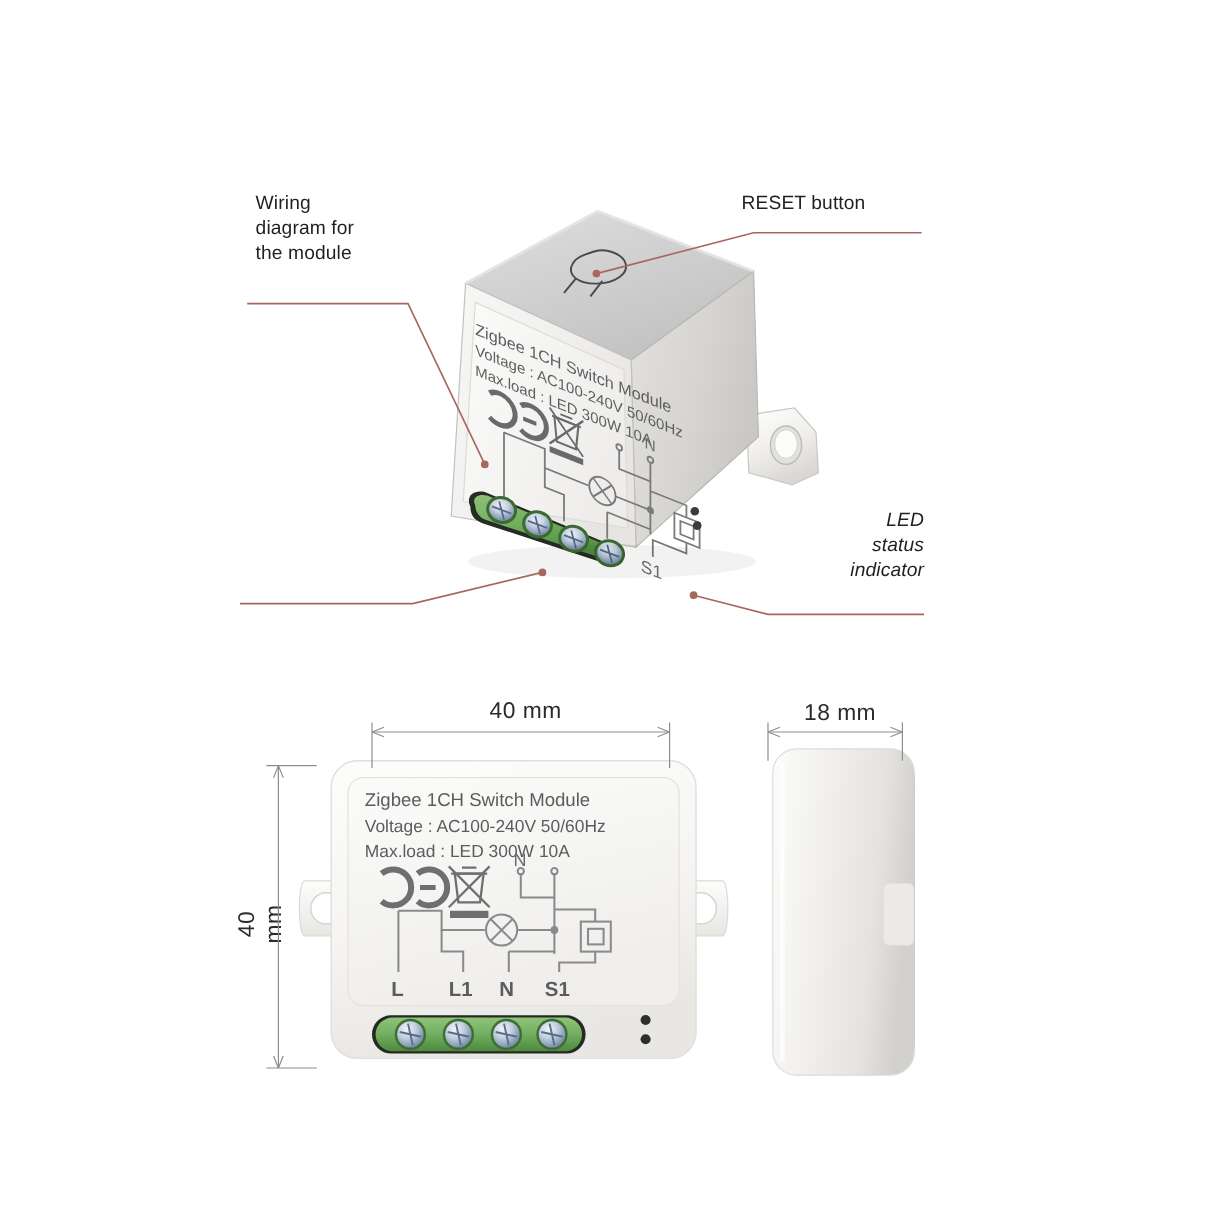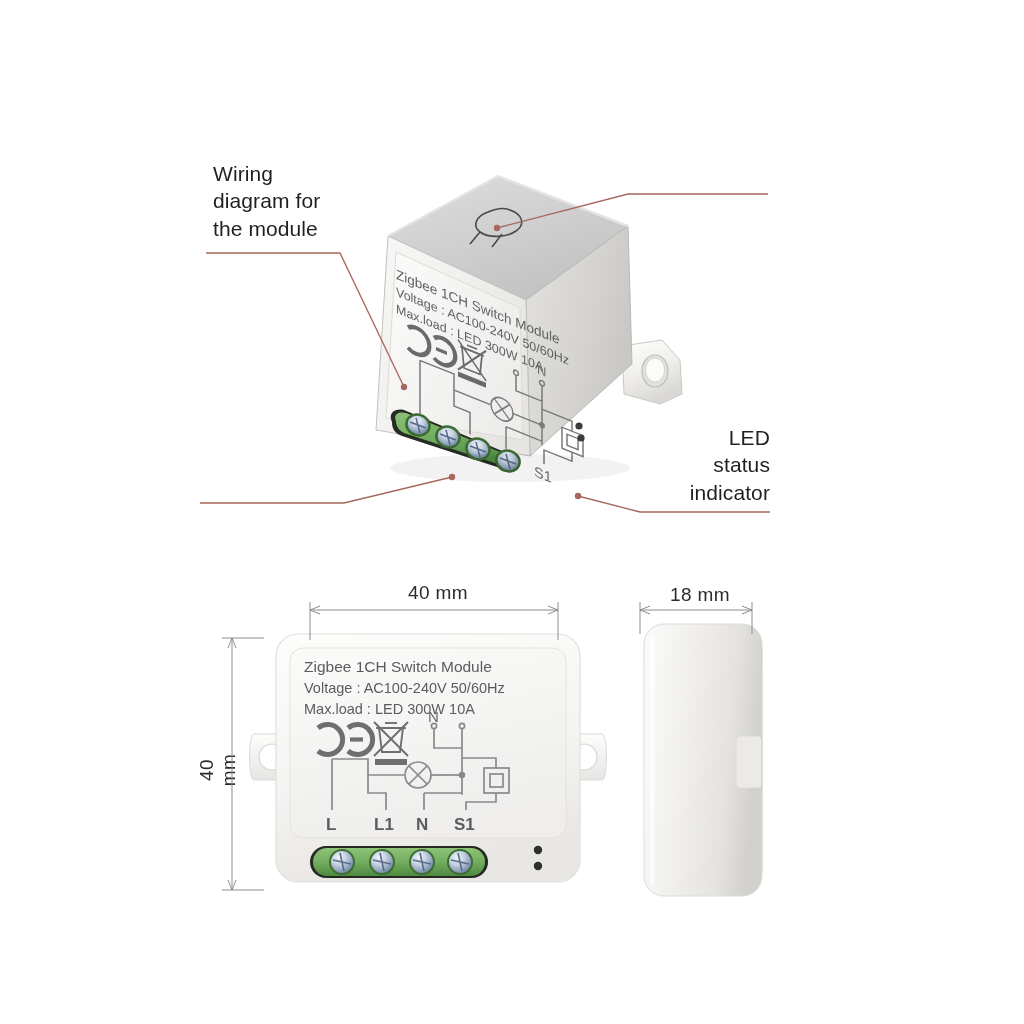--- a/index.html
+++ b/index.html
@@ -15,27 +15,27 @@
     color: #231f20;
     overflow: hidden;
   }
   .stage {
     position: absolute;
     inset: 0;
   }
   
   .callout {
     position: absolute;
-    font-size: 21px;
+    font-size: 16px;
     line-height: 1.30;
     color: #231f20;
     letter-spacing: 0.1px;
     white-space: pre-line;
   }
-  .callout.right-align { text-align: right; }
+  .callout.right-align { text-align: right; font-style: italic; }
 
   
   .overlay {
     position: absolute;
     inset: 0;
     pointer-events: none;
   }
 
   
   .iso-wrap {
@@ -75,20 +75,21 @@
 </style>
 </head>
 <body>
 
 <div class="stage">
 
   <div class="callout" style="left:213px; top:160px; width:160px;">Wiring
 diagram for
 the module</div>
 
+  <div class="callout" style="left:618px; top:160px; width:220px;">RESET button</div>
 
 
   <div class="callout right-align" style="left:620px; top:424px; width:150px;">LED
 status
 indicator</div>
 
   <div class="iso-wrap">
     <svg width="400" height="360" viewBox="0 0 400 360">
       <defs>
         <linearGradient id="isoTop" x1="0" y1="0" x2="0.6" y2="1">

